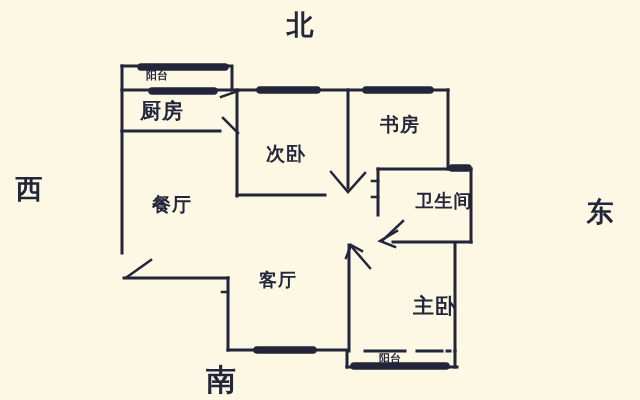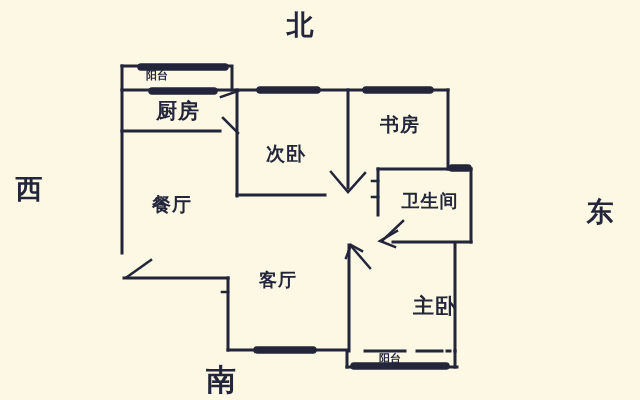--- a/index.html
+++ b/index.html
@@ -84,22 +84,22 @@
     <path class="win" d="M257,350 H313"></path>
     <path class="win" d="M354,366 H446"></path>
   </svg>
 
   <span class="lbl compass" style="left:300px;top:25px;">北</span>
   <span class="lbl compass" style="left:221px;top:380px;font-size:30px;">南</span>
   <span class="lbl compass" style="left:29px;top:189px;">西</span>
   <span class="lbl compass" style="left:600px;top:212px;">东</span>
 
   <span class="lbl tiny" style="left:157px;top:75px;">阳台</span>
-  <span class="lbl room-lg" style="left:178px;top:111px;">厨房</span>
+  <span class="lbl room-lg" style="left:162px;top:111px;">厨房</span>
   <span class="lbl room-md" style="left:400px;top:125px;">书房</span>
   <span class="lbl room-md" style="left:286px;top:154px;">次卧</span>
   <span class="lbl room-md" style="left:172px;top:205px;font-family:Liberation Serif, serif;">餐厅</span>
-  <span class="lbl room-sm" style="left:430px;top:201px;">卫生间</span>
+  <span class="lbl room-sm" style="left:444px;top:201px;">卫生间</span>
   <span class="lbl room-sm" style="left:278px;top:280px;">客厅</span>
   <span class="lbl room-lg" style="left:402px;top:306px;margin-left:33px;">主卧</span>
   <span class="lbl tiny" style="left:390px;top:358px;">阳台</span>
 
 </div>
 
 </body></html>

